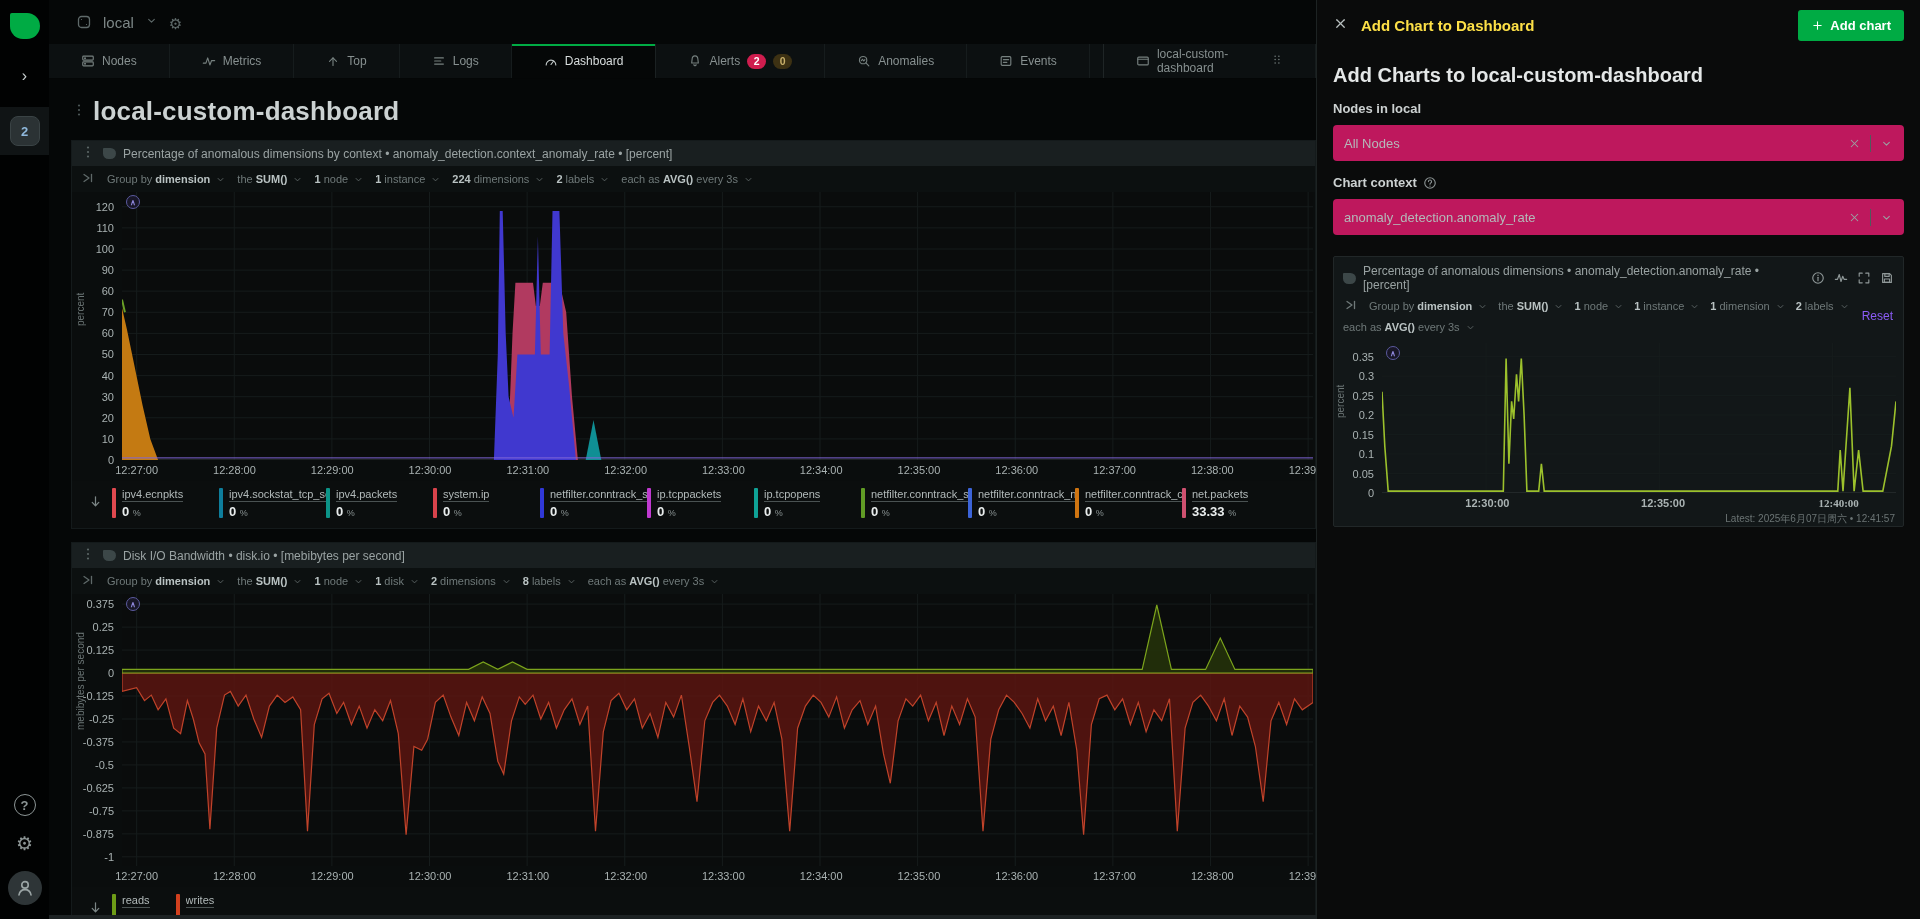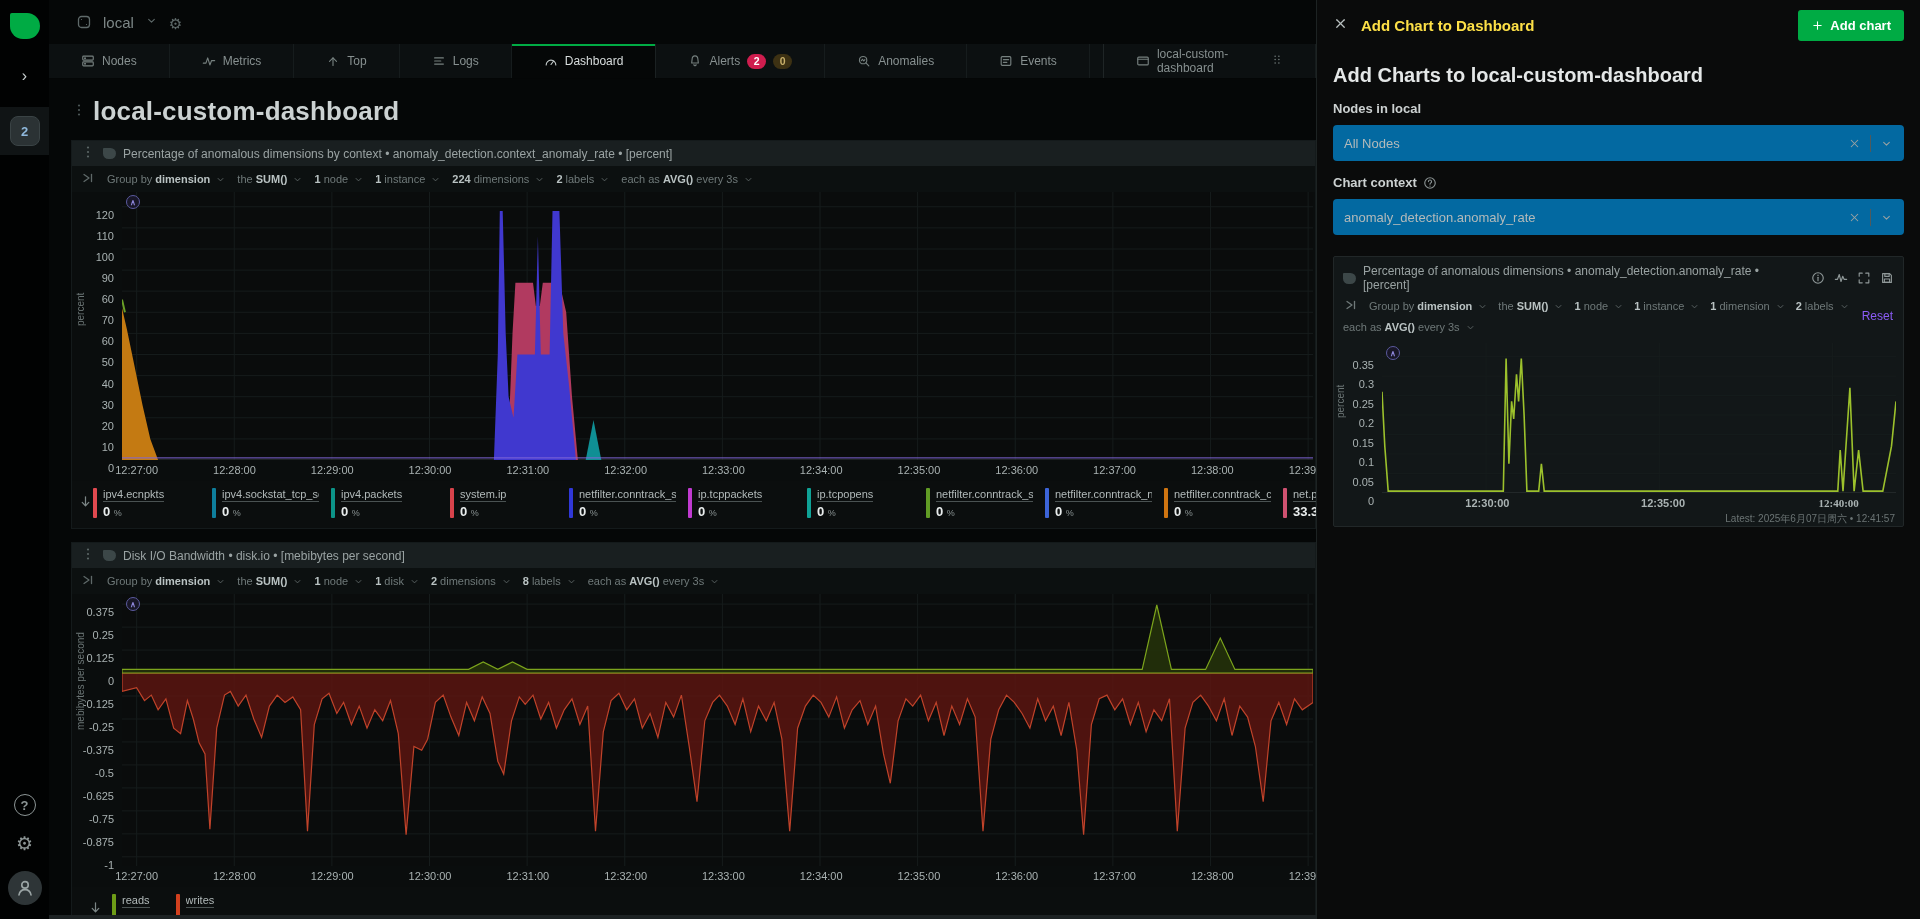--- a/index.html
+++ b/index.html
@@ -61,34 +61,34 @@
     padding:0 0 0 8px; font-size:11px; color:#6f7979; position:relative; }
   .chart-controls .skip { color:#5f6969; }
   .seg { display:flex; align-items:center; gap:5px; white-space:nowrap; }
   .seg b { color:#b9c2c2; font-weight:bold; }
   .seg .icon { width:11px; height:11px; color:#5f6969; }
   .plot-outer { position:relative; margin-left:50px; margin-right:2px; background:#0a0c0c; }
   .plot-outer svg { position:absolute; inset:0; width:100%; height:100%; display:block; }
   #chart1-card .plot-outer { height:268px; }
   #chart2-card .plot-outer { height:272px; }
   .ytick { position:absolute; right:calc(100% + 8px); transform:translateY(-6px); font-size:11px;
-    color:#a9b2b2; white-space:nowrap;margin-top:8px; }
+    color:#a9b2b2; white-space:nowrap; }
   .ylabel { position:absolute; left:-47px; top:50%; transform:rotate(-90deg); transform-origin:left top;
     font-size:10px; color:#6b7575; white-space:nowrap; }
   .xticks { position:relative; height:21px; margin-left:50px; }
   .xtick { position:absolute; top:4px; transform:translateX(-50%); font-size:11px; color:#a9b2b2; white-space:nowrap; }
   .anomaly-pin { position:absolute; left:4px; top:3px; width:14px; height:14px; border-radius:50%;
     background:#181627; border:1.3px solid #5b5a9e; color:#8d86d8; font-size:8px; font-weight:bold;
     display:flex; align-items:center; justify-content:center; z-index:2; }
 
   .legend-row { display:flex; align-items:flex-start; padding:7px 0 9px 6px; background:#0b0e0e; }
   .legend-sort { width:34px; display:flex; justify-content:center; padding-top:6px; color:#7c8686; }
   .legend-sort .icon { width:15px; height:15px; }
   .legend-items { display:flex; }
-  .legend-item { width:119px; display:flex; gap:6px; }
+  .legend-item { width:107px; display:flex; gap:6px; }
   .legend-item .bar { width:4px; height:30px; border-radius:1px; flex:none; }
   .legend-item .lname { font-size:11px; color:#b2bab a; color:#b2baba; border-bottom:1px solid #4a5252;
     padding-bottom:1px; white-space:nowrap; overflow:hidden; max-width:97px; }
   .legend-item .lval { font-size:13px; font-weight:bold; color:#e9eded; margin-top:2px; }
   .legend-item .lunit { font-size:9px; color:#8a9393; font-weight:normal; }
   .legend-simple { display:flex; gap:26px; }
   .legend-simple .legend-item { width:auto; }
 
   
   .panel { position:fixed; right:0; top:0; bottom:0; width:604px; background:#0a0b0b;
@@ -98,21 +98,21 @@
   .panel-title { font-size:15px; font-weight:bold; color:#fde047; }
   .add-chart-btn { margin-left:auto; background:#00ab44; color:#fff; font-size:13px; font-weight:bold;
     border:none; border-radius:3px; padding:8px 13px; display:flex; align-items:center; gap:6px;
     font-family:inherit; cursor:pointer; }
   .add-chart-btn .icon { width:13px; height:13px; stroke-width:2; }
   .panel-body { padding:6px 16px 0; }
   .panel-h2 { font-size:20px; font-weight:bold; color:#e4e7e7; margin:8px 0 4px; }
   .field-label { display:flex; align-items:center; gap:6px; font-size:13px; font-weight:bold;
     color:#ccd1d1; margin:14px 0 9px; }
   .field-label .icon { width:14px; height:14px; color:#8a9292; }
-  .select { height:36px; background:#0369a1; border-radius:4px; display:flex; align-items:center;
+  .select { height:36px; background:#be185d; border-radius:4px; display:flex; align-items:center;
     padding:0 11px; font-size:13px; color:#b4bab a; color:#b4baba; }
   .select .sel-icons { margin-left:auto; display:flex; align-items:center; gap:9px; color:#9aa2a2; }
   .select .sel-icons .icon { width:13px; height:13px; }
   .select .sep { width:1px; height:17px; background:#515a5c; }
 
   .preview-card { margin-top:21px; background:#121718; border:1px solid #212728; border-radius:2px; }
   .preview-head { display:flex; align-items:center; gap:7px; padding:7px 9px 5px; font-size:12px; color:#99a2a2; }
   .preview-head .head-icons { margin-left:auto; display:flex; gap:9px; color:#8f9898; }
   .preview-head .head-icons .icon { width:14px; height:14px; }
   .preview-controls { position:relative; padding:0 9px 4px; font-size:11px; color:#6f7979; }

